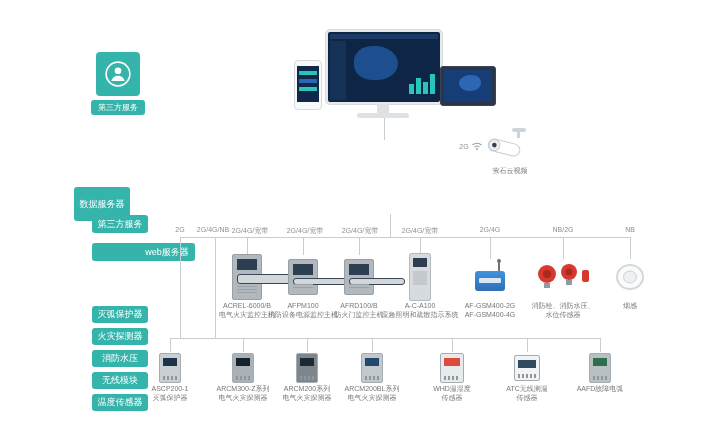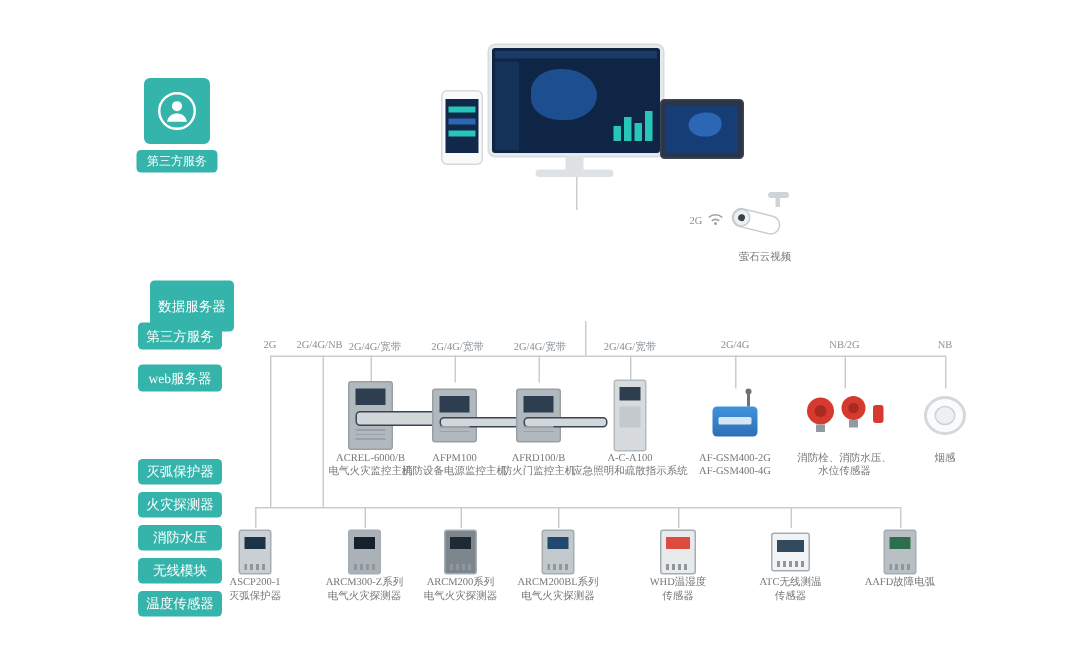--- a/index.html
+++ b/index.html
@@ -1,17 +1,17 @@
 <!DOCTYPE html>
 <html><head>
 <meta charset="utf-8">
 <style>
   html,body{margin:0;padding:0;background:#fff;}
   #stage{position:relative;width:715px;height:443px;background:#ffffff;overflow:hidden;
-         font-family:Liberation Serif, serif;}
+         font-family:Liberation Sans, sans-serif;}
   .abs{position:absolute;}
   
   .tealbox{background:#35b4ab;color:#fff;border-radius:3px;text-align:center;
            font-size:9px;display:flex;align-items:center;justify-content:center;}
   .tpbox{width:44px;height:44px;background:#35b4ab;border-radius:4px;
          display:flex;align-items:center;justify-content:center;}
   
   .lnh{height:1px;background:#c9cdd1;}
   .lnv{width:1px;background:#c9cdd1;}
   
@@ -78,23 +78,23 @@
 
   <div class="abs tpbox" style="left:96px;top:52px;">
     <svg width="28" height="28" viewBox="0 0 26 26">
       <circle cx="13" cy="13" r="11" fill="none" stroke="#ffffff" stroke-width="1.5"></circle>
       <circle cx="13" cy="10" r="3.1" fill="#ffffff"></circle>
       <path d="M6.8 19.6c1-3.6 3.3-5 6.2-5s5.2 1.4 6.2 5z" fill="#ffffff"></path>
     </svg>
   </div>
   <div class="abs tealbox" style="left:91px;top:100px;width:54px;height:15px;font-size:8px;">第三方服务</div>
 
-  <div class="abs tealbox" style="left:100px;top:187px;width:56px;height:34px;">数据服务器</div>
+  <div class="abs tealbox" style="left:74px;top:187px;width:56px;height:34px;">数据服务器</div>
   <div class="abs tealbox" style="left:92px;top:215px;width:56px;height:18px;">第三方服务</div>
-  <div class="abs tealbox" style="left:92px;top:243px;width:56px;height:18px;">web服务器</div>
+  <div class="abs tealbox" style="left:92px;top:243px;width:56px;height:18px;padding-left:47px;">web服务器</div>
 
   <div class="abs tealbox" style="left:92px;top:306px;width:56px;height:17px;">灭弧保护器</div>
   <div class="abs tealbox" style="left:92px;top:328px;width:56px;height:17px;">火灾探测器</div>
   <div class="abs tealbox" style="left:92px;top:350px;width:56px;height:17px;">消防水压</div>
   <div class="abs tealbox" style="left:92px;top:372px;width:56px;height:17px;">无线模块</div>
   <div class="abs tealbox" style="left:92px;top:394px;width:56px;height:17px;">温度传感器</div>
 
   <div class="abs mon" style="left:326px;top:30px;">
     <div class="m-head"></div>
     <div class="m-side"></div>

